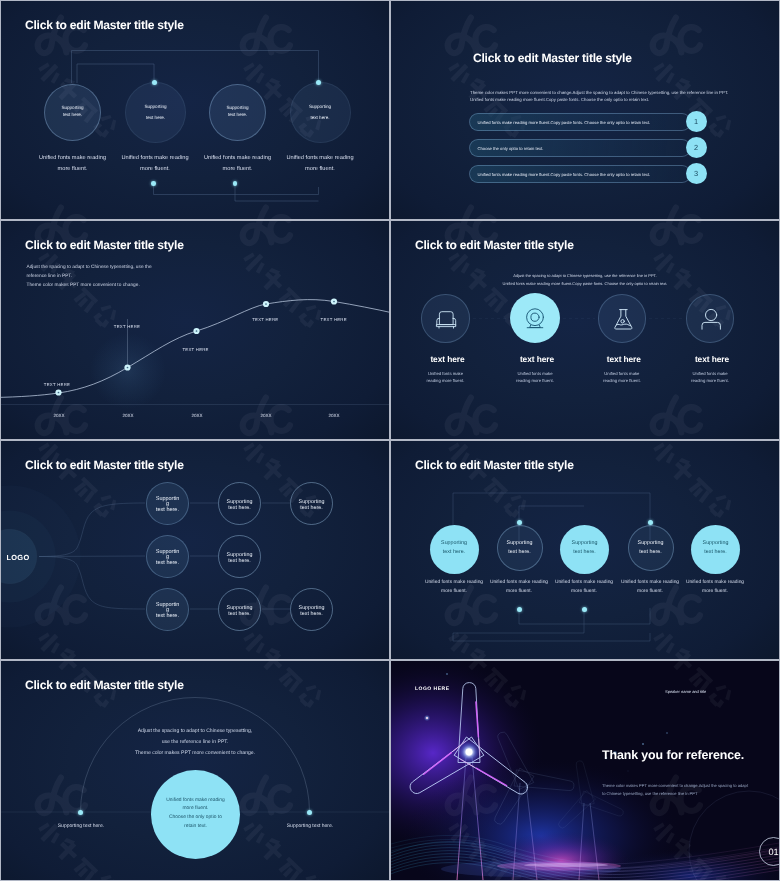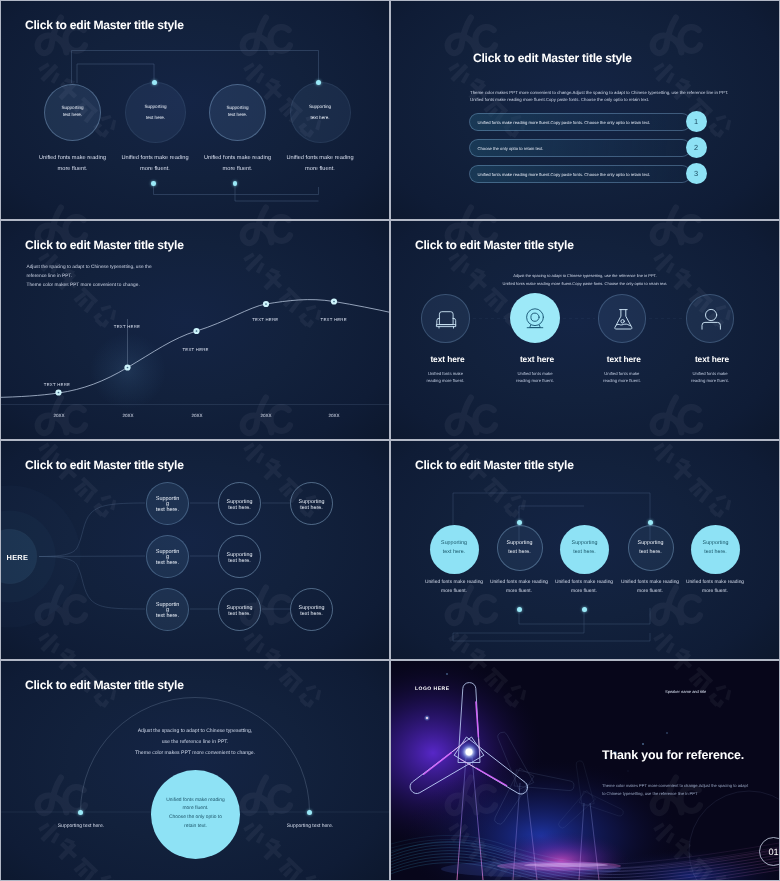--- a/index.html
+++ b/index.html
@@ -389,21 +389,21 @@
 
     <g fill="none" stroke="#7f9cc2" stroke-width="0.5" opacity="0.42">
       <line x1="189" y1="62" x2="217" y2="62"></line>
       <line x1="261" y1="62" x2="289" y2="62"></line>
       <line x1="189" y1="115" x2="217" y2="115"></line>
       <line x1="189" y1="168" x2="217" y2="168"></line>
       <line x1="261" y1="168" x2="289" y2="168"></line>
     </g>
   </svg>
   <div>
-    <div style="position:absolute;left:5.5px;top:112px;color:#fff;font-size:7.4px;font-weight:bold;letter-spacing:0.3px;white-space:nowrap;">HERE</div>
+    <div style="position:absolute;left:5.5px;top:112px;color:#fff;font-size:7.4px;font-weight:bold;letter-spacing:0.3px;white-space:nowrap;">LOGO</div>
 
     <div class="circ" style="left:145px;top:40.5px;width:43px;height:43px;background:rgba(118,170,222,0.11);border:0.6px solid rgba(150,196,236,0.30);">
       <div class="ctext" style="top:14px;font-size:5.5px;line-height:5.9px;">
         <div>Supportin</div>
         <div>g</div>
         <div>text here.</div>
       </div>
     </div>
     <div class="circ" style="left:145px;top:93.5px;width:43px;height:43px;background:rgba(118,170,222,0.11);border:0.6px solid rgba(150,196,236,0.30);">
       <div class="ctext" style="top:14px;font-size:5.5px;line-height:5.9px;">

